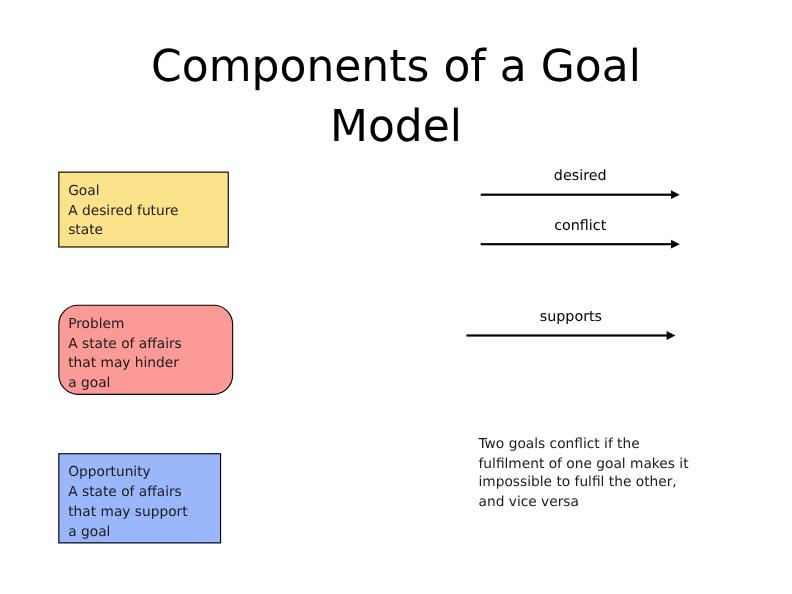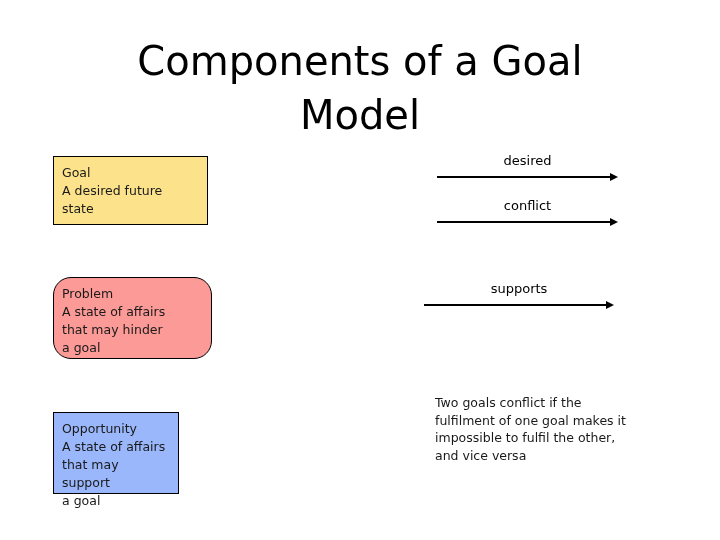--- a/index.html
+++ b/index.html
@@ -56,21 +56,21 @@
     left: 53px;
     top: 277px;
     width: 159px;
     height: 82px;
     background: #fb9a96;
     border-radius: 18px;
   }
   .box-opportunity {
     left: 53px;
     top: 412px;
-    width: 126px;
+    width: 148px;
     height: 82px;
     background: #9ab7fb;
   }
 
   
   .relation {
     position: absolute;
   }
   .relation-label {
     position: absolute;

